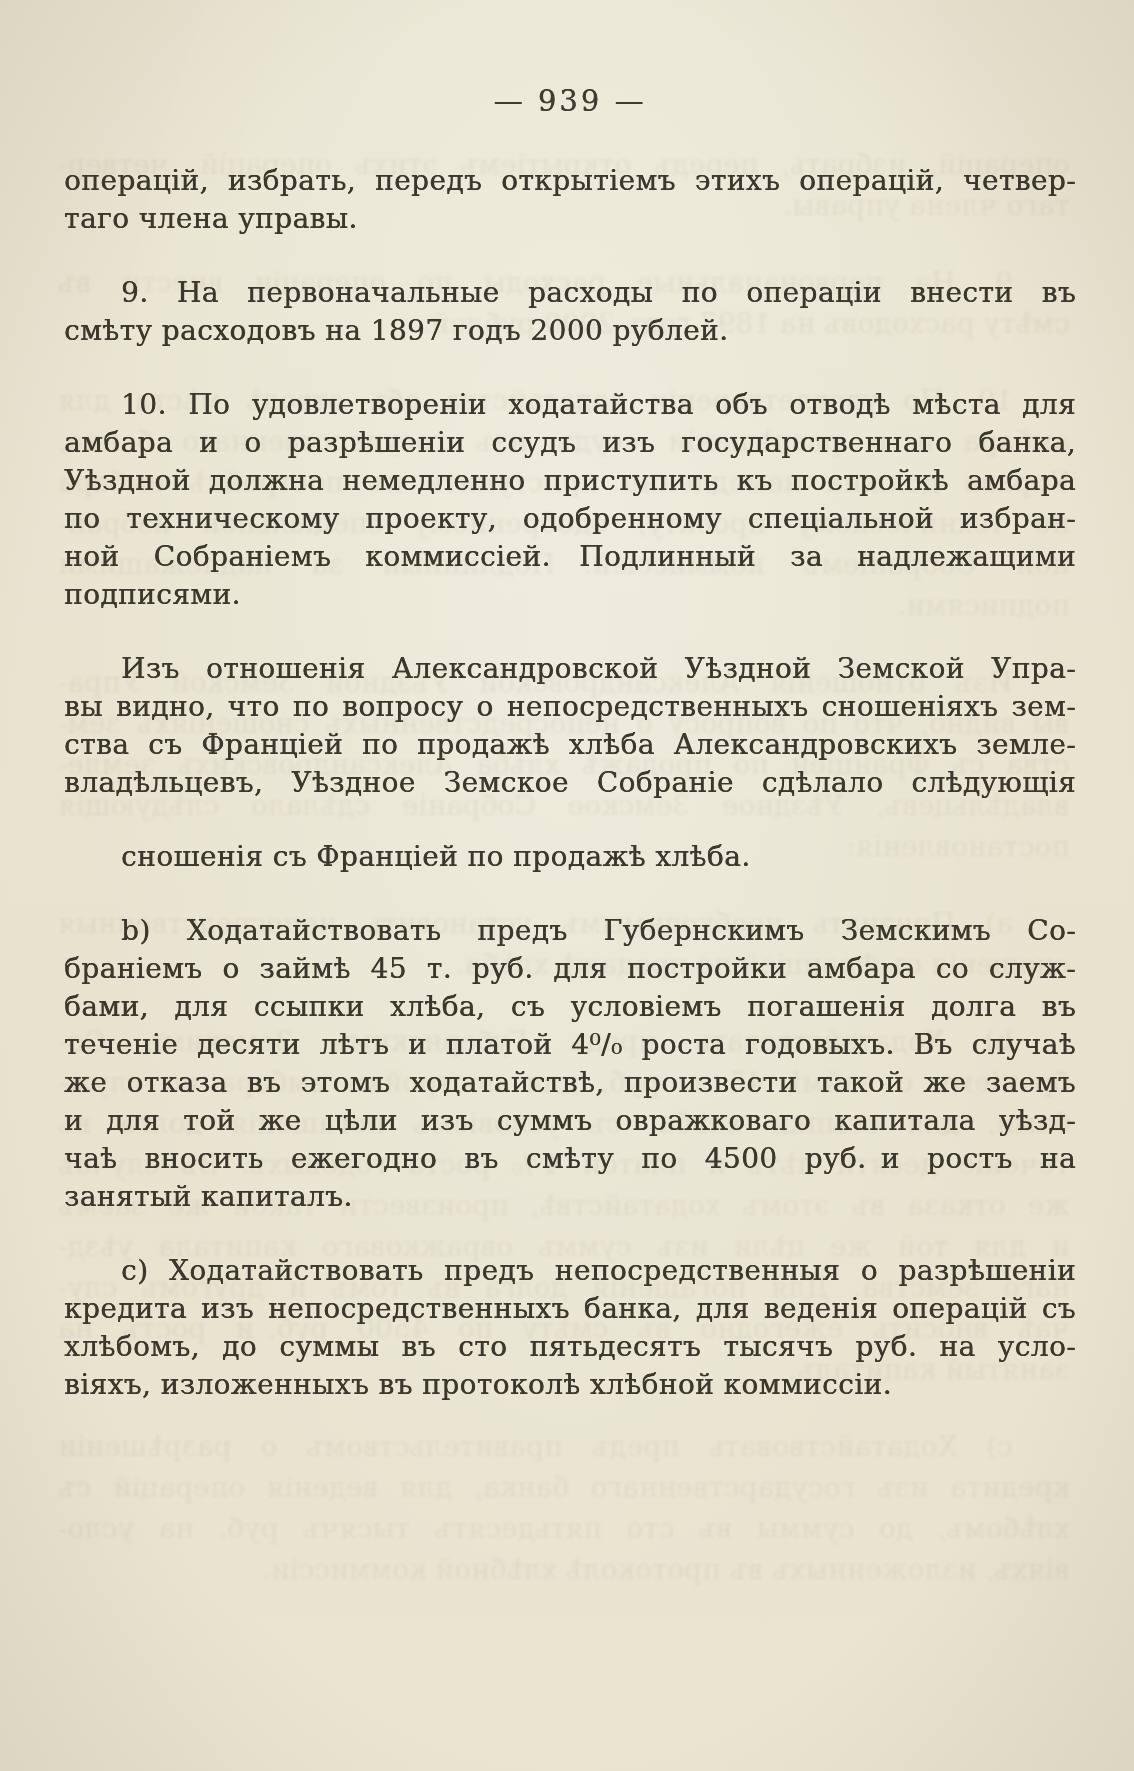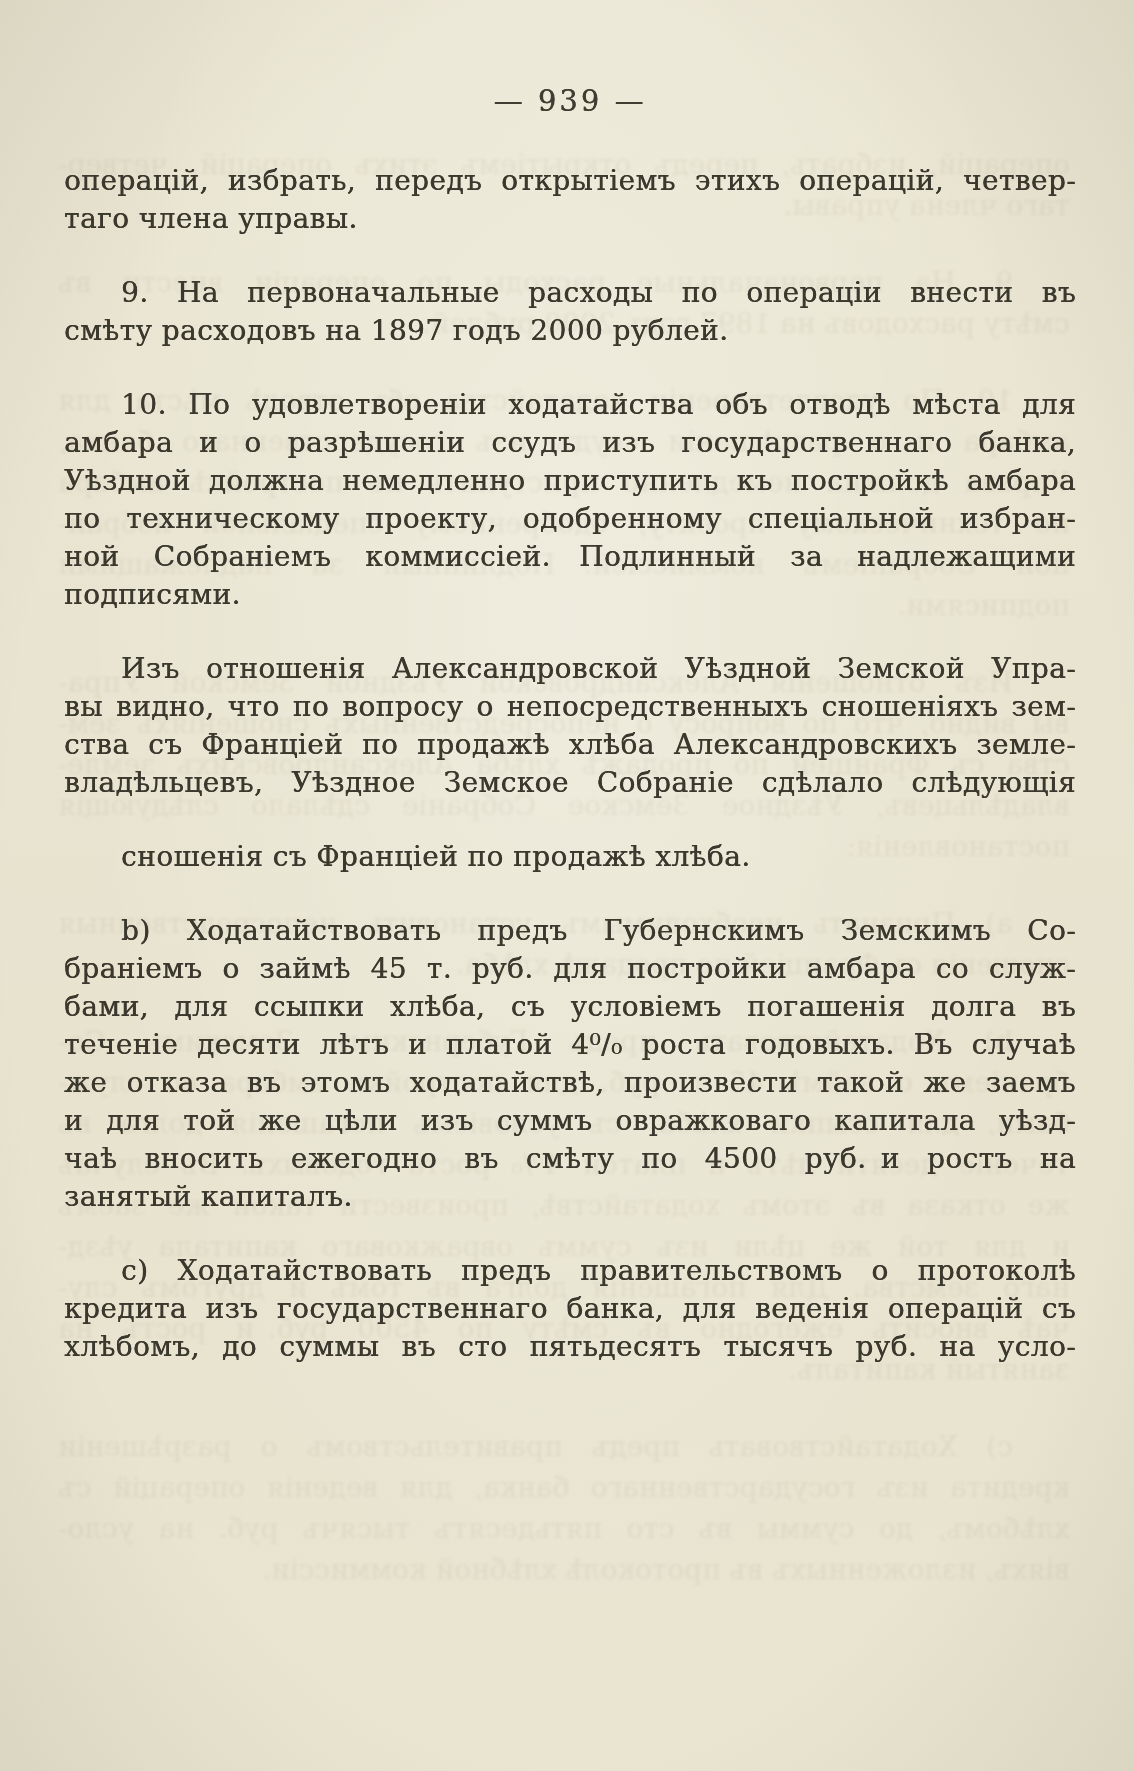--- a/index.html
+++ b/index.html
@@ -161,20 +161,21 @@
           <div class="line">b) Ходатайствовать предъ Губернскимъ Земскимъ Со-</div>
           <div class="line">браніемъ о займѣ 45 т. руб. для постройки амбара со служ-</div>
           <div class="line">бами, для ссыпки хлѣба, съ условіемъ погашенія долга въ</div>
           <div class="line">теченіе десяти лѣтъ и платой 4⁰/₀ роста годовыхъ. Въ случаѣ</div>
           <div class="line">же отказа въ этомъ ходатайствѣ, произвести такой же заемъ</div>
           <div class="line">и для той же цѣли изъ суммъ овражковаго капитала уѣзд-</div>
           <div class="line">чаѣ вносить ежегодно въ смѣту по 4500 руб. и ростъ на</div>
           <div class="line last">занятый капиталъ.</div>
         </div>
         <div class="para indent">
-          <div class="line">с) Ходатайствовать предъ правительствомъ о протоколѣ</div>
-          <div class="line">кредита изъ государственнаго банка, для веденія операцій съ</div>
+          <div class="line">с) Ходатайствовать предъ непосредственныя о разрѣшеніи</div>
+          <div class="line">кредита изъ непосредственныхъ банка, для веденія операцій съ</div>
           <div class="line">хлѣбомъ, до суммы въ сто пятьдесятъ тысячъ руб. на усло-</div>
+          <div class="line last">віяхъ, изложенныхъ въ протоколѣ хлѣбной коммиссіи.</div>
         </div>
       </div>
   </div>
 
 </div>
 
 </body></html>

